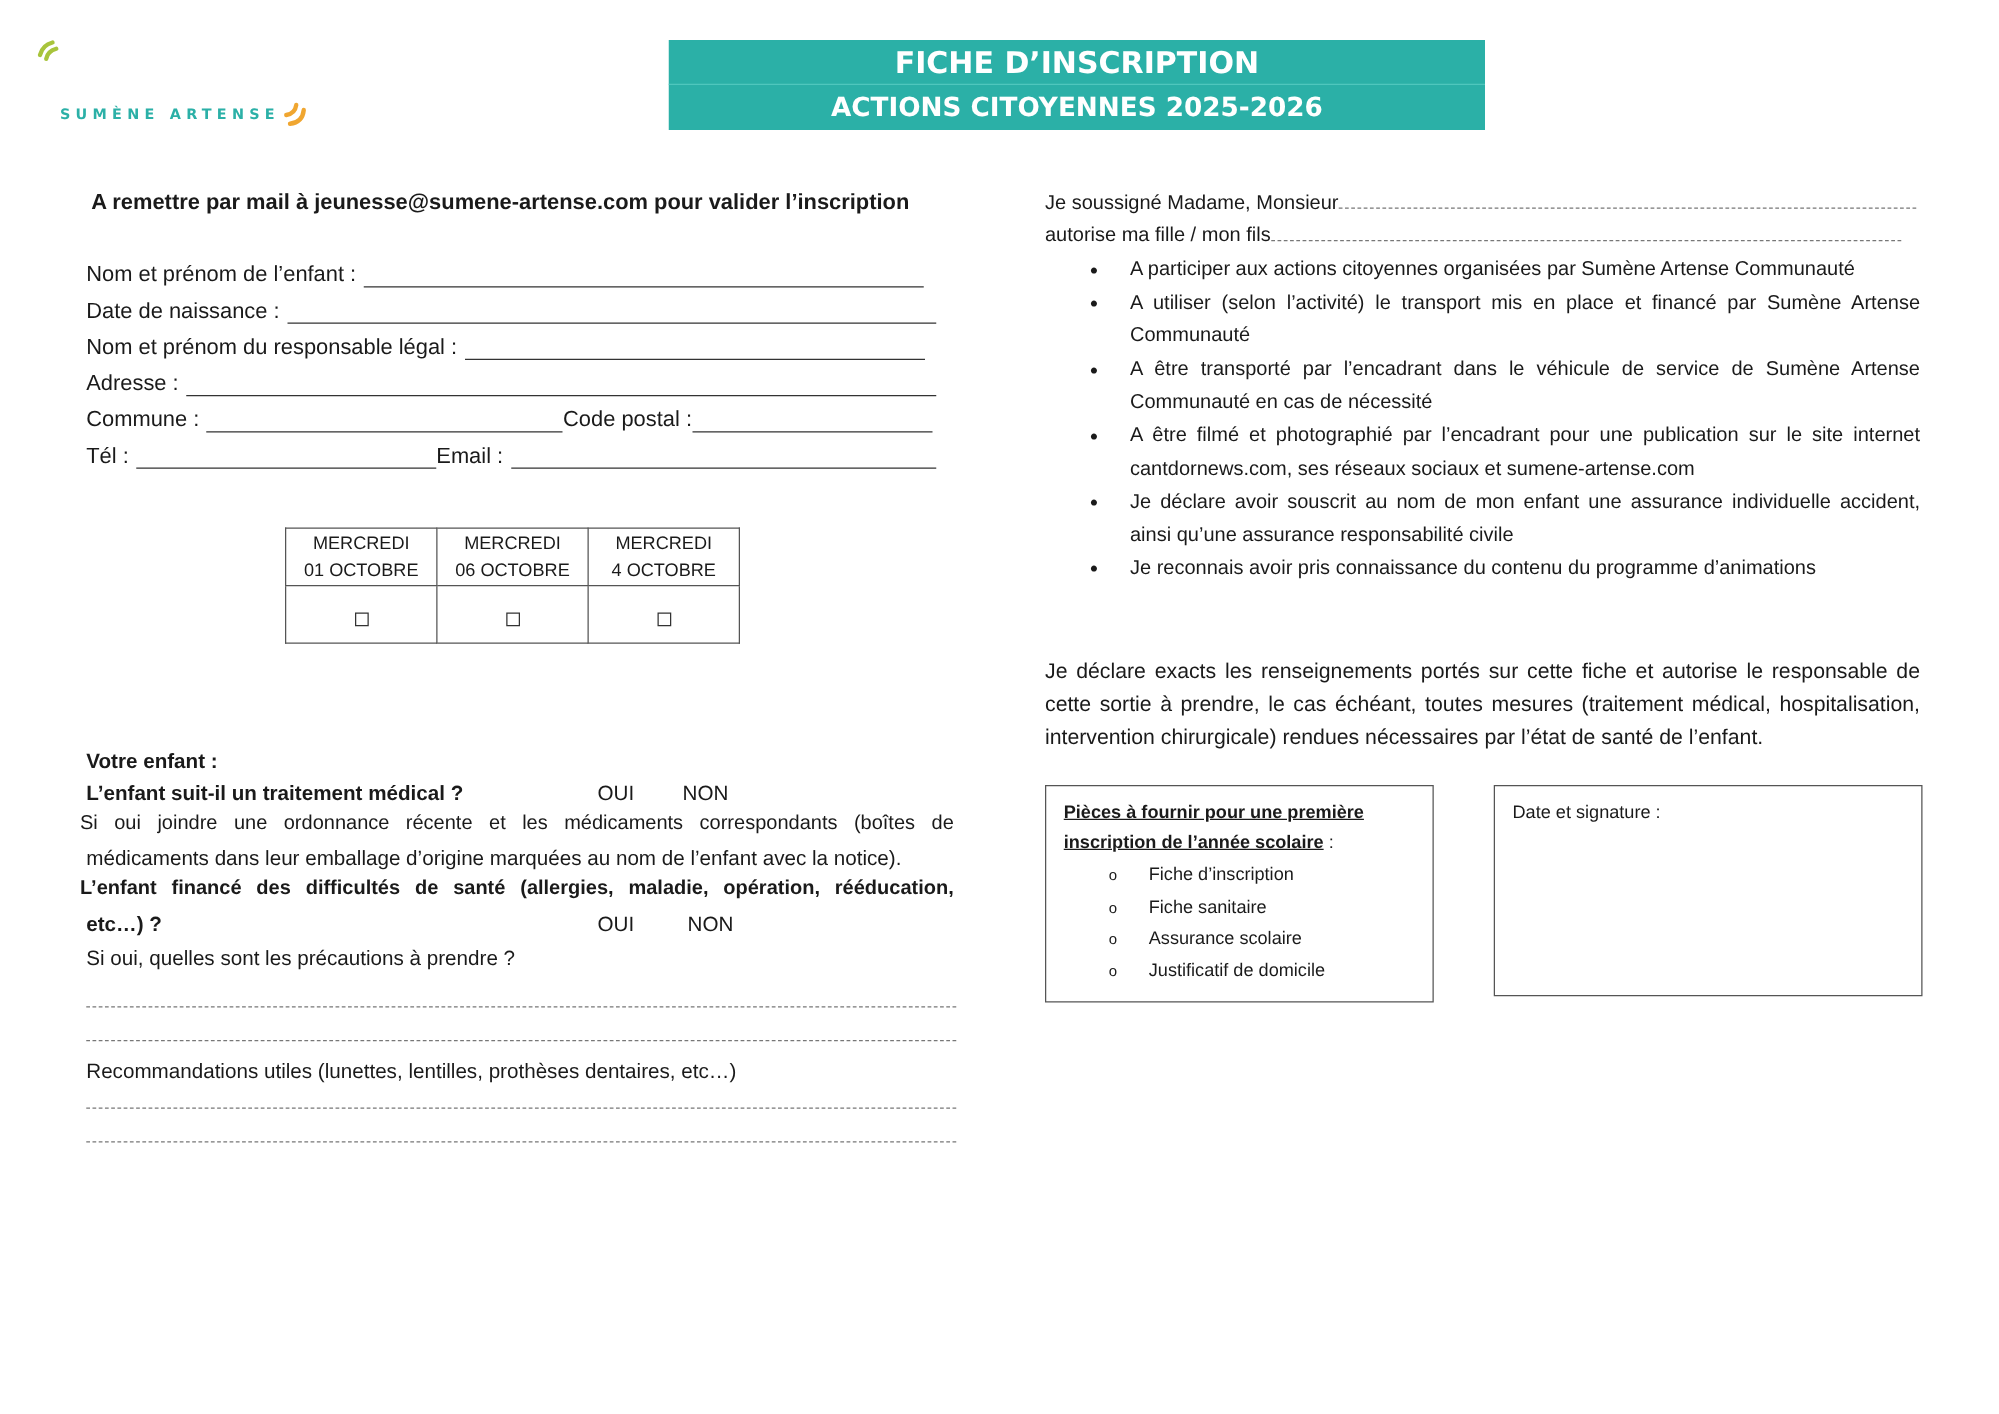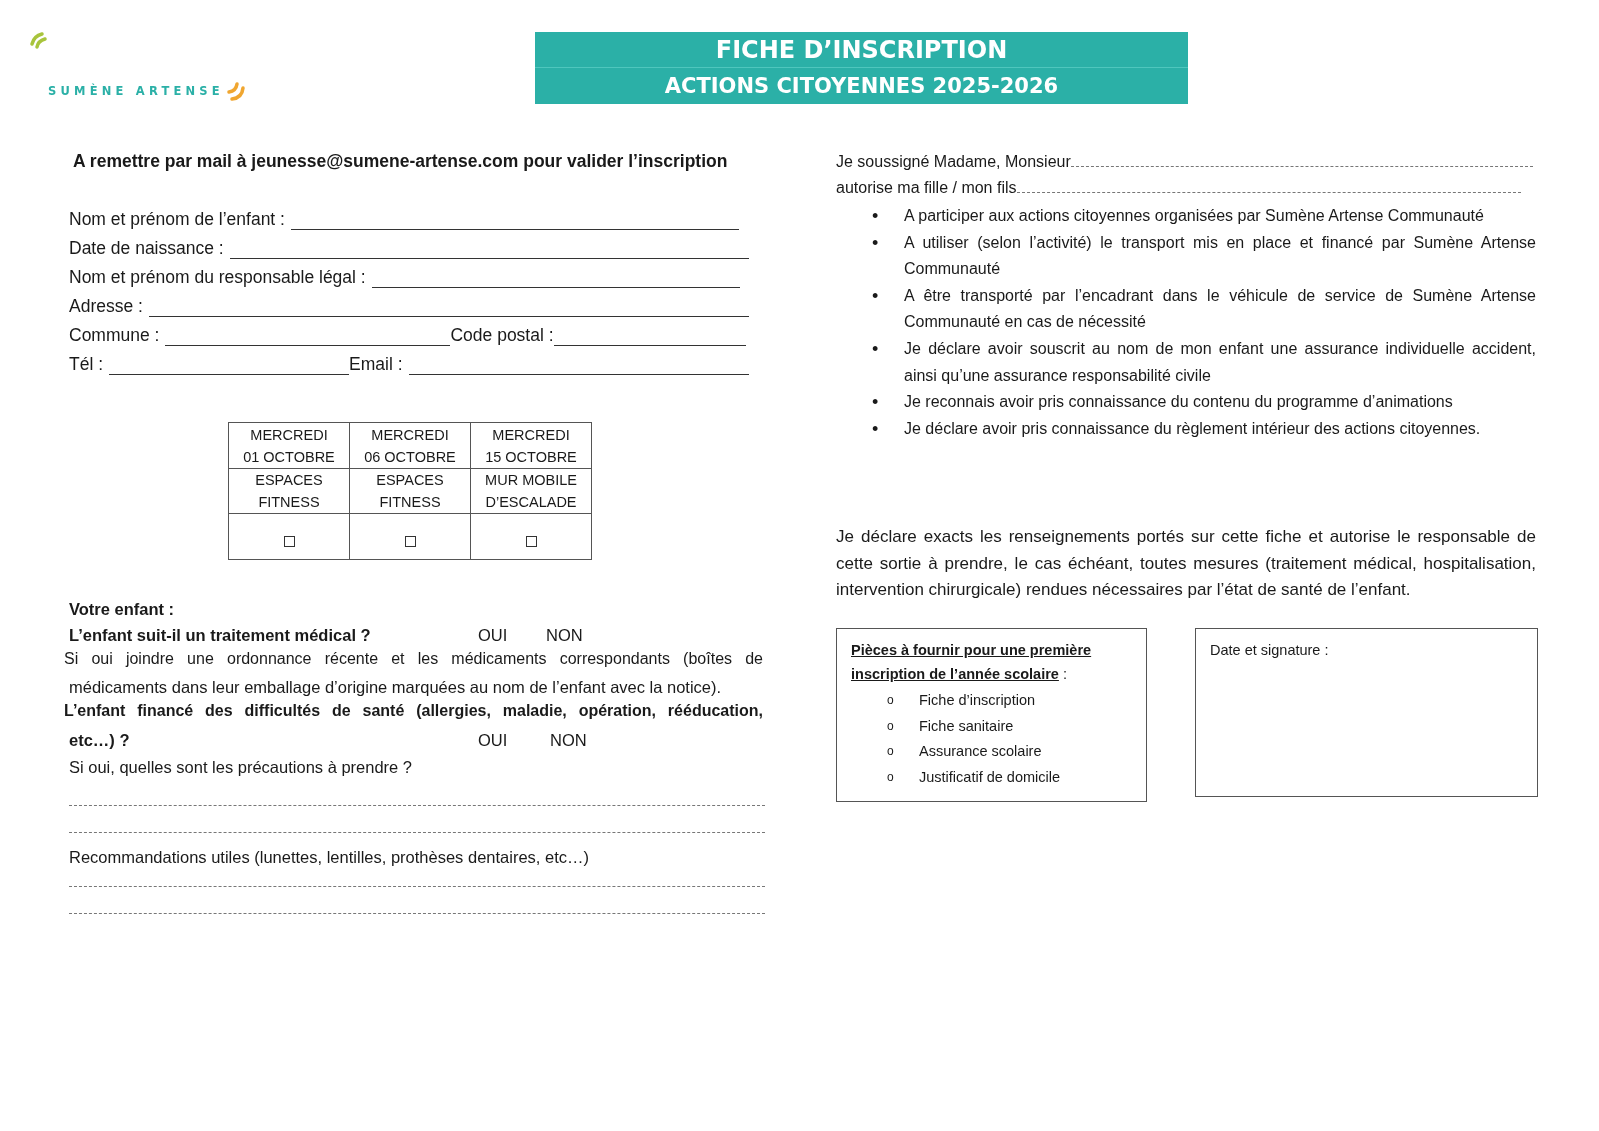--- a/index.html
+++ b/index.html
@@ -103,26 +103,21 @@
   <span class="line" style="width:240px;"></span>
   <span>Email :</span>
   <span class="line" style="width:340px;"></span>
 </div>
 
 <table class="acts">
   <tbody>
       <tr class="hdr">
     <td><span>MERCREDI</span><br><span>01 OCTOBRE</span></td>
     <td><span>MERCREDI</span><br><span>06 OCTOBRE</span></td>
-    <td><span>MERCREDI</span><br><span>15 OCTOBRE</span></td>
-  </tr>
-  <tr class="act">
-    <td><span>ESPACES</span><br><span>FITNESS</span></td>
-    <td><span>ESPACES</span><br><span>FITNESS</span></td>
-    <td><span>MUR MOBILE</span><br><span>D’ESCALADE</span></td>
+    <td><span>MERCREDI</span><br><span>4 OCTOBRE</span></td>
   </tr>
   <tr class="chk">
     <td><span class="cbox"></span></td>
     <td><span class="cbox"></span></td>
     <td><span class="cbox"></span></td>
   </tr>
 </tbody>
   </table>
 
 <div class="txt bold" style="left:69px; top:598px;">Votre enfant :</div>
@@ -145,23 +140,23 @@
 <div class="rtxt" style="top:151px;">
   <span>Je soussigné Madame, Monsieur</span><span class="rline" style="width:462px;"></span>
 </div>
 <div class="rtxt" style="top:177px;">
   <span>autorise ma fille / mon fils</span><span class="rline" style="width:504px;"></span>
 </div>
 <ul class="auth">
   <li>A participer aux actions citoyennes organisées par Sumène Artense Communauté</li>
   <li>A utiliser (selon l’activité) le transport mis en place et financé par Sumène Artense Communauté</li>
   <li>A être transporté par l’encadrant dans le véhicule de service de Sumène Artense Communauté en cas de nécessité</li>
+  <li>A être filmé et photographié par l’encadrant pour une publication sur le site internet cantdornews.com, ses réseaux sociaux et sumene-artense.com</li>
   <li>Je déclare avoir souscrit au nom de mon enfant une assurance individuelle accident, ainsi qu’une assurance responsabilité civile</li>
   <li>Je reconnais avoir pris connaissance du contenu du programme d’animations</li>
-  <li>Je déclare avoir pris connaissance du règlement intérieur des actions citoyennes.</li>
 </ul>
 <div class="decl">Je déclare exacts les renseignements portés sur cette fiche et autorise le responsable de cette sortie à prendre, le cas échéant, toutes mesures (traitement médical, hospitalisation, intervention chirurgicale) rendues nécessaires par l’état de santé de l’enfant.</div>
 
 <div class="box pieces">
   <div class="head">
     <u>Pièces à fournir pour une première</u><br>
     <u>inscription de l’année scolaire</u><span style="font-weight:normal;"> :</span>
   </div>
   <ul>
     <li>Fiche d’inscription</li>

